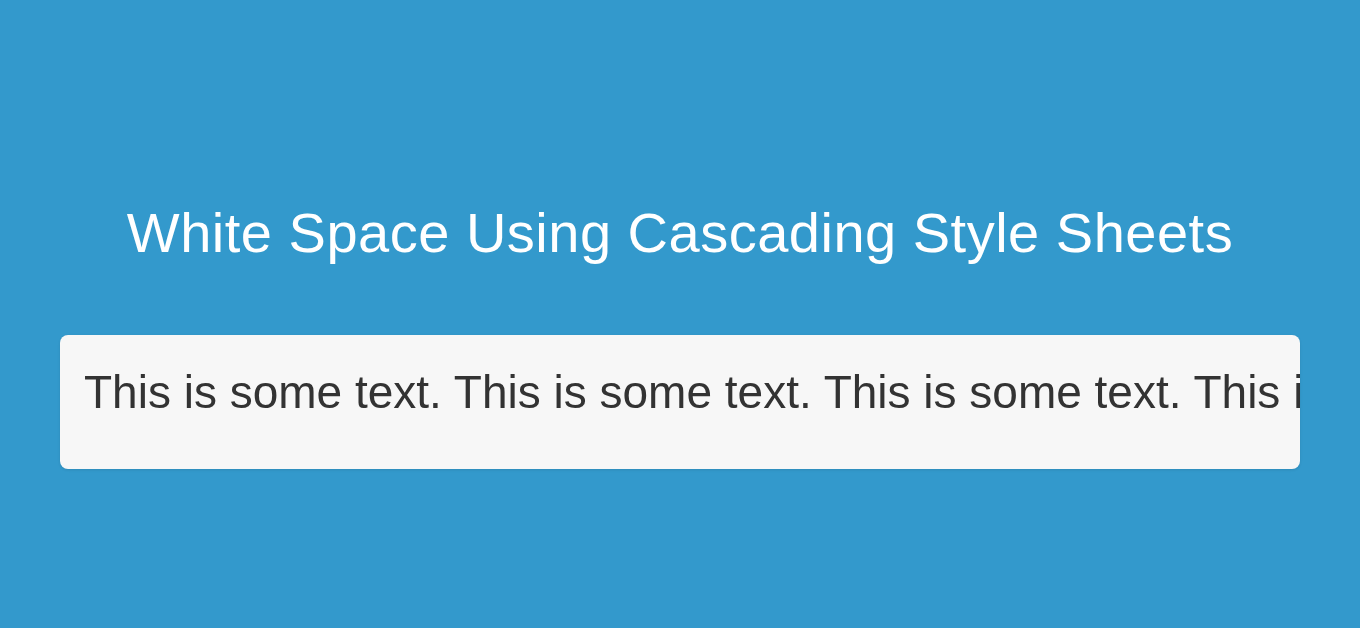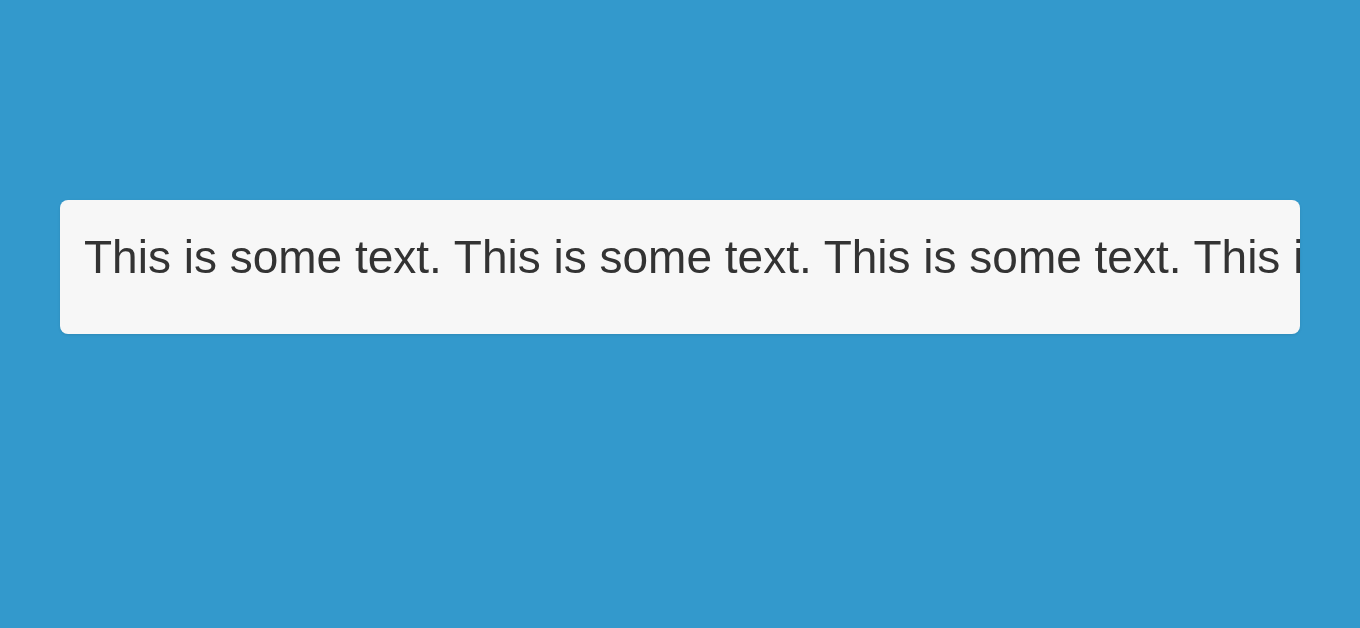--- a/index.html
+++ b/index.html
@@ -33,14 +33,15 @@
       overflow: hidden;
       font-size: 46px;
       color: #333333;
       box-shadow: 0 1px 3px rgba(0,0,0,0.1);
     }
   </style>
 </head>
 <body>
 
 <div class="container">
+  <h1 class="heading">White Space Using Cascading Style Sheets</h1>
   <div class="text-box">This is some text. This is some text. This is some text. This is some text.</div>
 </div>
 
 </body></html>

